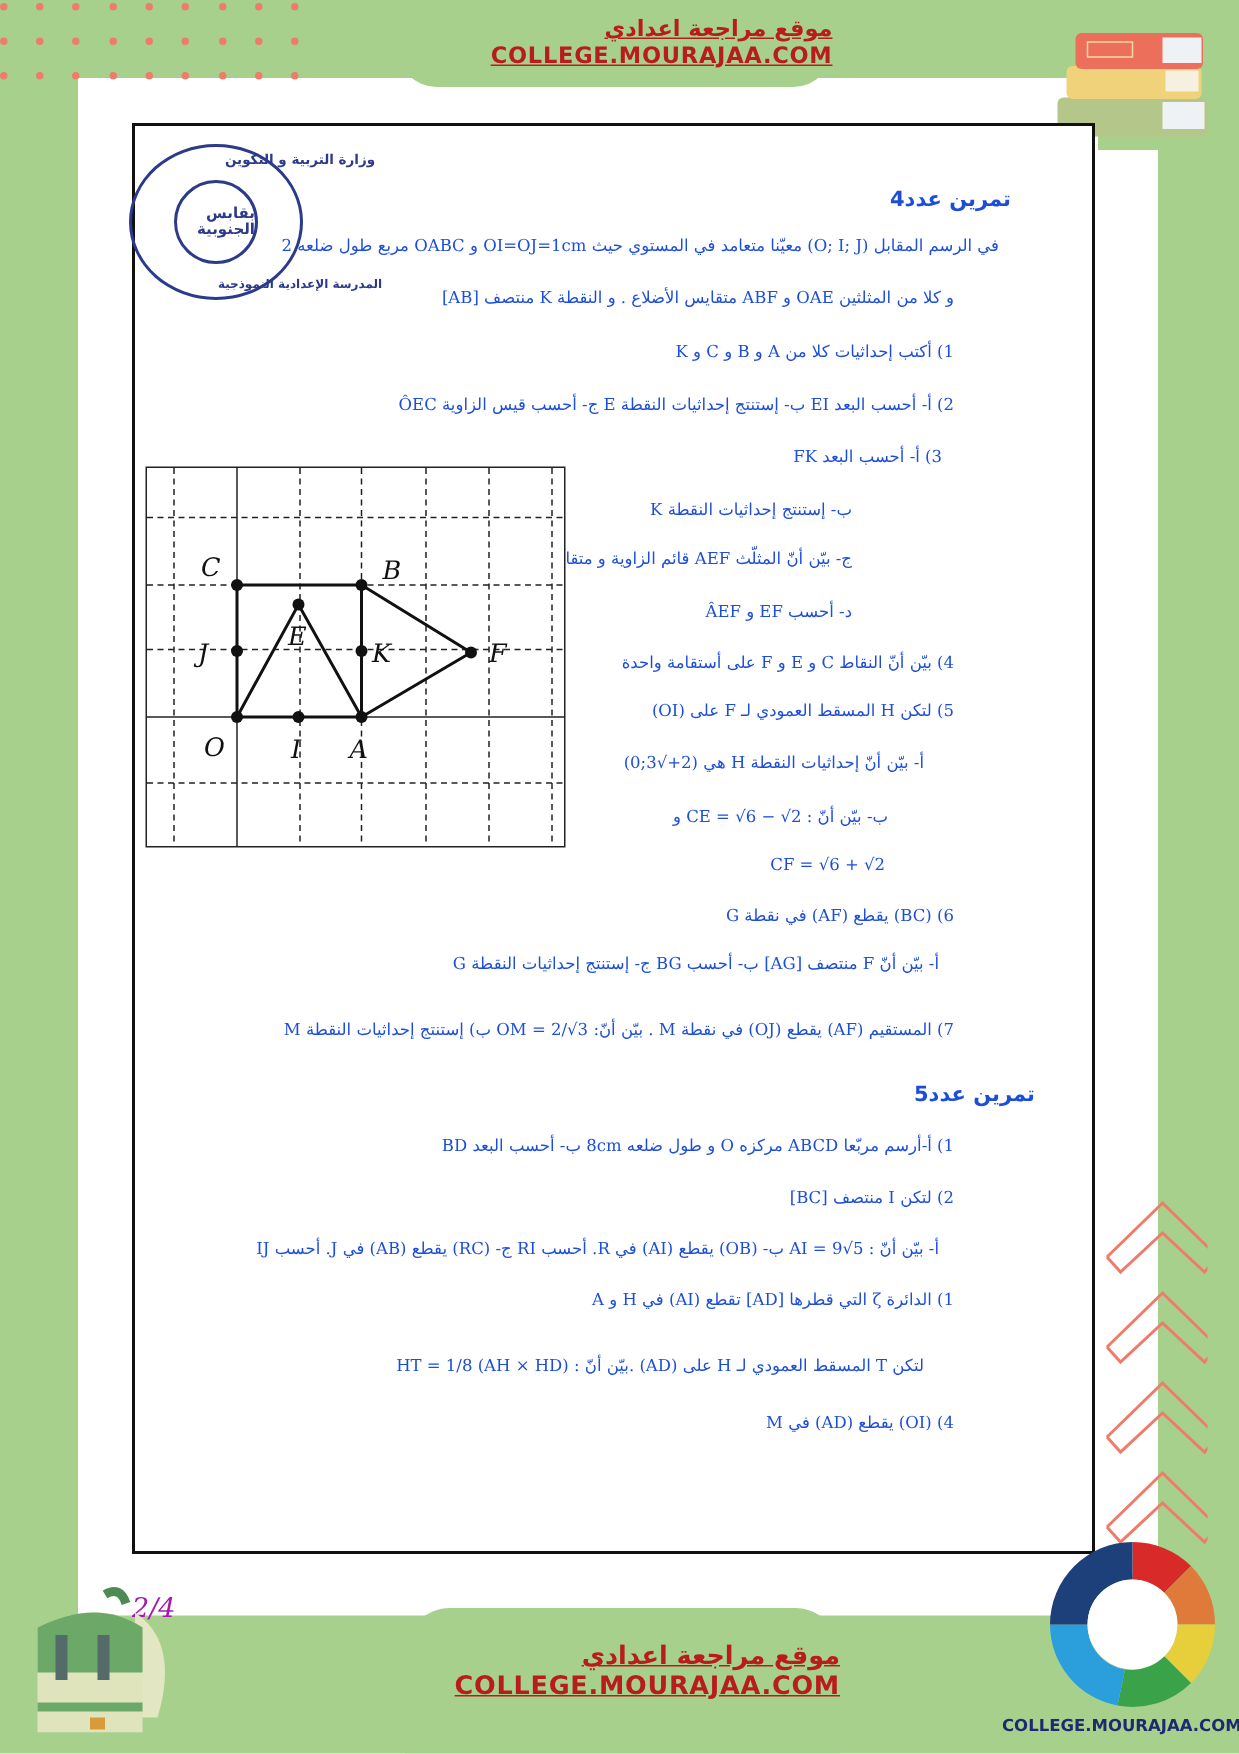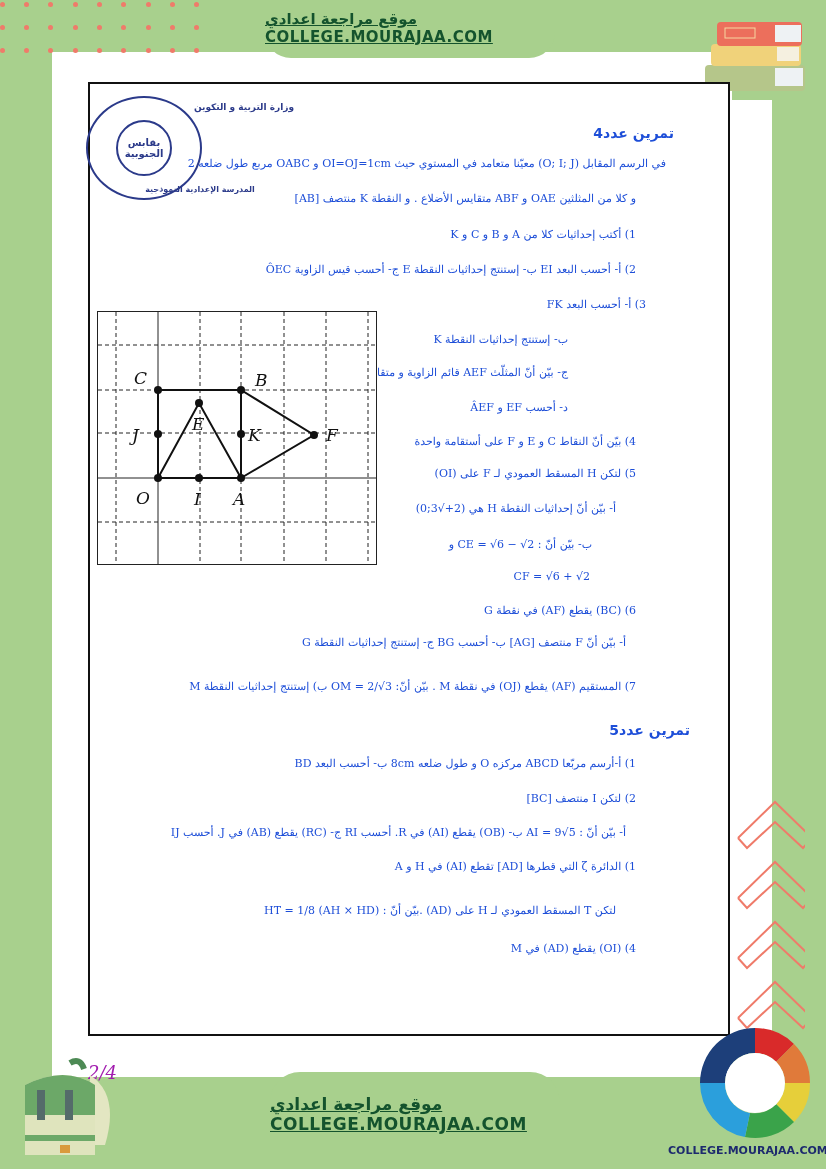--- a/index.html
+++ b/index.html
@@ -1,34 +1,34 @@
 <!DOCTYPE html>
 <html><head>
 <meta charset="utf-8">
 <style>
   html, body { margin:0; padding:0; }
   body { width:826px; height:1169px; position:relative; overflow:hidden; background:#a8d08d; font-family:"DejaVu Serif", serif; }
   .paper { position:absolute; left:52px; top:52px; width:680px; height:1025px; background:#ffffff; }
   .right-strip-white { position:absolute; left:732px; top:100px; width:40px; height:950px; background:#fff; }
   .dots { position:absolute; left:0; top:0; width:200px; height:55px; }
   .dot { position:absolute; width:5px; height:5px; border-radius:50%; background:#ef7b6a; }
-  .banner { position:absolute; background:#a8d08d; text-align:left; color:#14532d; font-family:"DejaVu Sans", sans-serif; font-weight:bold; }
+  .banner { position:absolute; background:#a8d08d; text-align:right; color:#b91c1c; font-family:"DejaVu Sans", sans-serif; font-weight:bold; }
   .banner-top { left:265px; top:0; width:290px; height:58px; border-radius:0 0 26px 26px; }
   .banner-bottom { left:270px; top:1072px; width:290px; height:97px; border-radius:30px 30px 0 0; }
   .banner .ar { font-size:15px; text-decoration:underline; display:block; }
   .banner .en { font-size:15px; text-decoration:underline; display:block; letter-spacing:0.5px; }
   .banner-top .ar { padding-top:10px; }
   .banner-bottom .ar { padding-top:22px; font-size:17px; }
   .banner-bottom .en { font-size:17px; }
   .frame { position:absolute; left:88px; top:82px; width:638px; height:950px; border:2px solid #111; border-top-width:2px; background:#fff; }
   .rtl { direction:rtl; position:absolute; font-size:11px; color:#1d4ed8; white-space:nowrap; }
   .heading { font-family:"DejaVu Sans", sans-serif; font-weight:bold; font-size:14px; }
   .stamp { position:absolute; left:86px; top:96px; width:112px; height:100px; border:2px solid #2b3a8a; border-radius:50%; color:#2b3a8a; font-family:"DejaVu Sans", sans-serif; font-size:9px; text-align:center; }
-  .stamp .inner { position:absolute; left:28px; top:22px; width:52px; height:52px; border:2px solid #2b3a8a; border-radius:50%; display:flex; flex-direction:column; justify-content:center; font-weight:bold; font-size:10px; }
-  .stamp .ring-top { position:absolute; top:4px; width:100%; font-weight:bold;margin-left:44px; }
+  .stamp .inner { position:absolute; left:28px; top:22px; width:52px; height:52px; border:2px solid #2b3a8a; border-radius:50%; display:flex; flex-direction:column; justify-content:center; font-weight:bold; font-size:10px;align-items:flex-end; }
+  .stamp .ring-top { position:absolute; top:4px; width:100%; font-weight:bold; }
   .stamp .ring-bot { position:absolute; bottom:4px; width:100%; font-weight:bold; font-size:8px; }
   .figure { position:absolute; left:97px; top:311px; width:278px; height:252px; border:1px solid #222; background:#fff; }
   .chev { position:absolute; left:735px; }
   .logo-text { position:absolute; left:668px; top:1144px; width:158px; text-align:center; font-family:"DejaVu Sans", sans-serif; font-weight:bold; font-size:11px; color:#1d2a6e; }
   .pagenum { position:absolute; left:88px; top:1062px; font-size:18px; font-style:italic; color:#a21caf; }
 </style>
 </head>
 <body>
 
 <div class="paper"></div>
@@ -88,21 +88,21 @@
     <span>الجنوبية</span>
   </div>
   <span class="ring-bot">المدرسة الإعدادية النموذجية</span>
 </div>
 
 <div class="rtl heading" style="right:152px;top:125px">تمرين عدد4</div>
 <div class="rtl" style="right:160px;top:157px">في الرسم المقابل (O; I; J) معيّنا متعامد في المستوي حيث OI=OJ=1cm و OABC مربع طول ضلعه 2</div>
 <div class="rtl" style="right:190px;top:192px">و كلا من المثلثين OAE و ABF متقايس الأضلاع . و النقطة K منتصف [AB]</div>
 <div class="rtl" style="right:190px;top:228px">1)  أكتب إحداثيات كلا من A و B و C و K</div>
 <div class="rtl" style="right:190px;top:263px">2)  أ- أحسب البعد EI        ب- إستنتج إحداثيات النقطة E      ج- أحسب قيس الزاوية ÔEC</div>
-<div class="rtl" style="right:180px;top:298px">3)  أ- أحسب البعد FK</div>
+<div class="rtl" style="right:198px;top:298px">3)  أ- أحسب البعد FK</div>
 <div class="rtl" style="right:258px;top:333px">ب- إستنتج إحداثيات النقطة K</div>
 <div class="rtl" style="right:258px;top:366px">ج- بيّن أنّ المثلّث AEF قائم الزاوية و متقايس الضلعين</div>
 <div class="rtl" style="right:258px;top:401px">د- أحسب EF و ÂEF</div>
 <div class="rtl" style="right:190px;top:435px">4)  بيّن أنّ النقاط C و E و F على أستقامة واحدة</div>
 <div class="rtl" style="right:190px;top:467px">5)  لتكن H المسقط العمودي لـ F على (OI)</div>
 <div class="rtl" style="right:210px;top:502px">أ-   بيّن أنّ إحداثيات النقطة H هي (2+√3;0)</div>
 <div class="rtl" style="right:234px;top:538px">ب- بيّن أنّ :  CE = √6 − √2  و</div>
 <div class="rtl" style="right:236px;top:570px">CF = √6 + √2</div>
 <div class="rtl" style="right:190px;top:604px">6)  (BC) يقطع (AF) في نقطة G</div>
 <div class="rtl" style="right:200px;top:636px">أ-   بيّن أنّ F منتصف [AG]        ب- أحسب BG       ج- إستنتج إحداثيات النقطة G</div>

